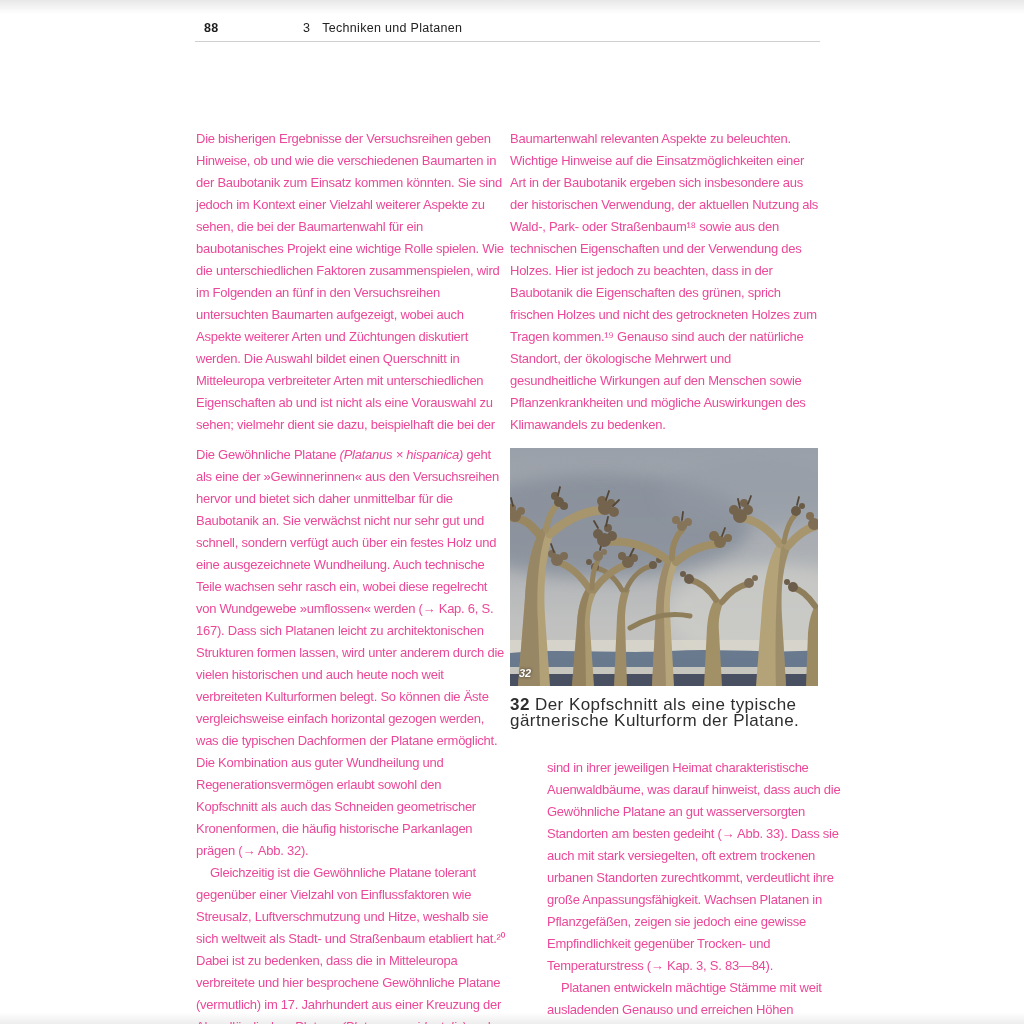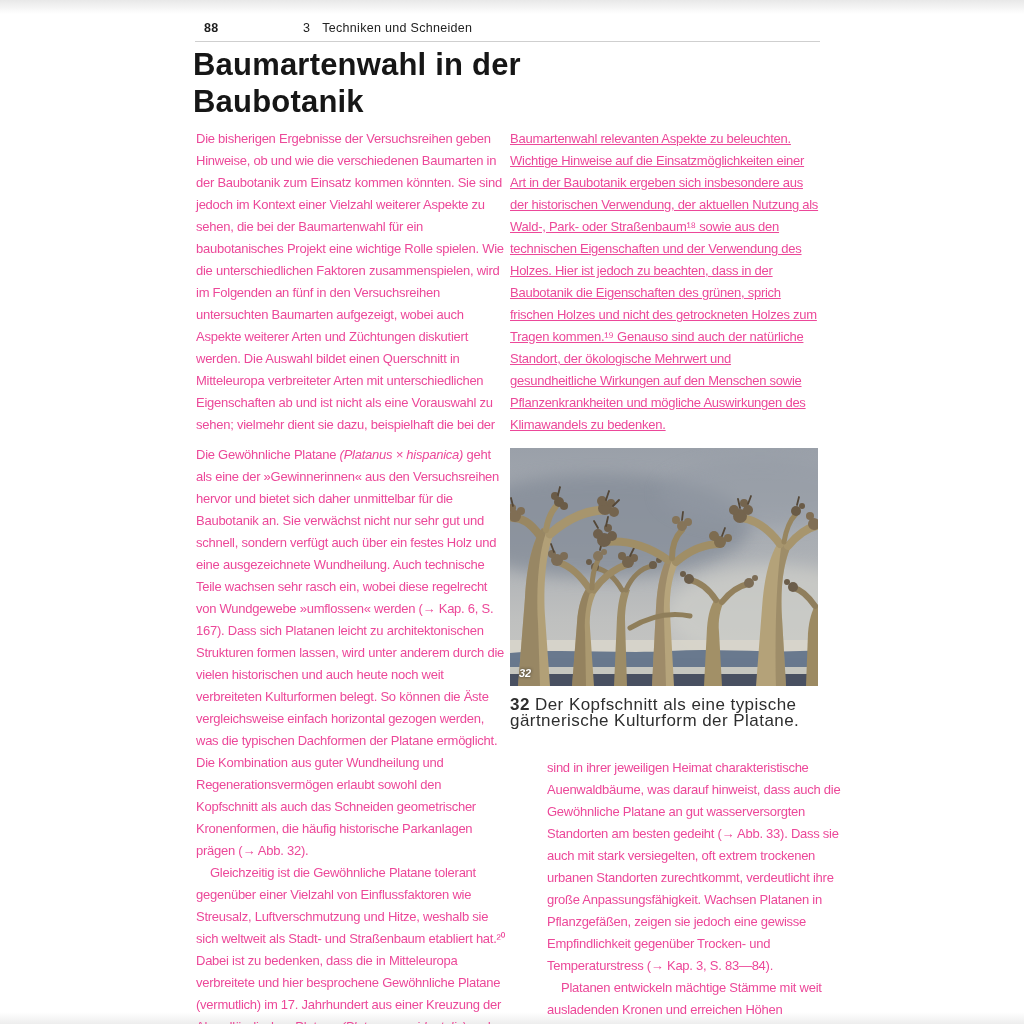--- a/index.html
+++ b/index.html
@@ -27,21 +27,21 @@
 
   .heading{position:absolute;left:194px;top:395px;
     font-size:25px;font-weight:700;letter-spacing:.2px;color:#161616;}
 
   .col{position:absolute;width:310px;font-size:13px;line-height:22px;
     letter-spacing:-0.25px;text-align:left;color:#ec4899;
     hyphens:auto;-webkit-hyphens:auto;}
   .col p{margin:0;}
   .col p.ind{text-indent:14px;}
   #introL{left:196px;top:128px;}
-  #introR{left:510px;top:128px;text-decoration:underline;}
+  #introR{left:510px;top:128px;}
   #secL{left:196px;top:444px;}
   #secR{left:510px;top:757px;margin-left:37px;}
 
   .figure{position:absolute;left:510px;top:448px;width:308px;height:238px;}
   .figure svg{display:block;}
   .photo-label{position:absolute;left:9px;bottom:7px;color:#fff;
     font-size:11px;font-weight:bold;font-style:italic;
     text-shadow:0 0 3px rgba(40,40,40,.9);}
 
   .caption{position:absolute;left:510px;top:697px;width:308px;
@@ -52,25 +52,24 @@
 </style>
 </head>
 <body>
 
 <div class="page">
   <div class="edge-top"></div>
   <div class="edge-bottom"></div>
 
   <div class="hdr-num">88</div>
   <div class="hdr-head">
-    <span class="chnum">3</span><span>Techniken und Schneiden</span>
+    <span class="chnum">3</span><span>Techniken und Platanen</span>
   </div>
   <div class="hdr-rule"></div>
 
-  <h1 class="title" style="margin:0">Baumartenwahl in der Baubotanik</h1>
 
   <div class="col" id="introL">
     <p>Die bisherigen Ergebnisse der Versuchsreihen geben Hinweise, ob und wie die verschiedenen Baumarten in der Baubotanik zum Einsatz kommen könnten. Sie sind jedoch im Kontext einer Vielzahl weiterer Aspekte zu sehen, die bei der Baumartenwahl für ein baubotanisches Projekt eine wichtige Rolle spielen. Wie die unterschiedlichen Faktoren zusammenspielen, wird im Folgenden an fünf in den Versuchsreihen untersuchten Baumarten aufgezeigt, wobei auch Aspekte weiterer Arten und Züchtungen diskutiert werden. Die Auswahl bildet einen Querschnitt in Mitteleuropa verbreiteter Arten mit unterschiedlichen Eigenschaften ab und ist nicht als eine Vorauswahl zu sehen; vielmehr dient sie dazu, beispielhaft die bei der</p>
   </div>
   <div class="col" id="introR">
     <p>Baumartenwahl relevanten Aspekte zu beleuchten. Wichtige Hinweise auf die Einsatzmöglichkeiten einer Art in der Baubotanik ergeben sich insbesondere aus der historischen Verwendung, der aktuellen Nutzung als Wald-, Park- oder Straßenbaum¹⁸ sowie aus den technischen Eigenschaften und der Verwendung des Holzes. Hier ist jedoch zu beachten, dass in der Baubotanik die Eigenschaften des grünen, sprich frischen Holzes und nicht des getrockneten Holzes zum Tragen kommen.¹⁹ Genauso sind auch der natürliche Standort, der ökologische Mehrwert und gesundheitliche Wirkungen auf den Menschen sowie Pflanzenkrankheiten und mögliche Auswirkungen des Klimawandels zu bedenken.</p>
   </div>
 
 
   <div class="col" id="secL">
@@ -252,15 +251,15 @@
           </g>
       </g>
     </svg>
     <span class="photo-label">32</span>
   </figure>
 
   <div class="caption"><span class="bd">32</span><span> Der Kopfschnitt als eine typische gärtnerische Kulturform der Platane.</span></div>
 
   <div class="col" id="secR">
     <p>sind in ihrer jeweiligen Heimat charakteristische Auenwaldbäume, was darauf hinweist, dass auch die Gewöhnliche Platane an gut wasserversorgten Standorten am besten gedeiht (→ Abb. 33). Dass sie auch mit stark versiegelten, oft extrem trockenen urbanen Standorten zurechtkommt, verdeutlicht ihre große Anpassungsfähigkeit. Wachsen Platanen in Pflanzgefäßen, zeigen sie jedoch eine gewisse Empfindlichkeit gegenüber Trocken- und Temperaturstress (→ Kap. 3, S. 83—84).</p>
-    <p class="ind">Platanen entwickeln mächtige Stämme mit weit ausladenden Kronen und erreichen Höhen</p>
+    <p class="ind">Platanen entwickeln mächtige Stämme mit weit ausladenden Genauso und erreichen Höhen</p>
   </div>
 </div>
 
 </body></html>

